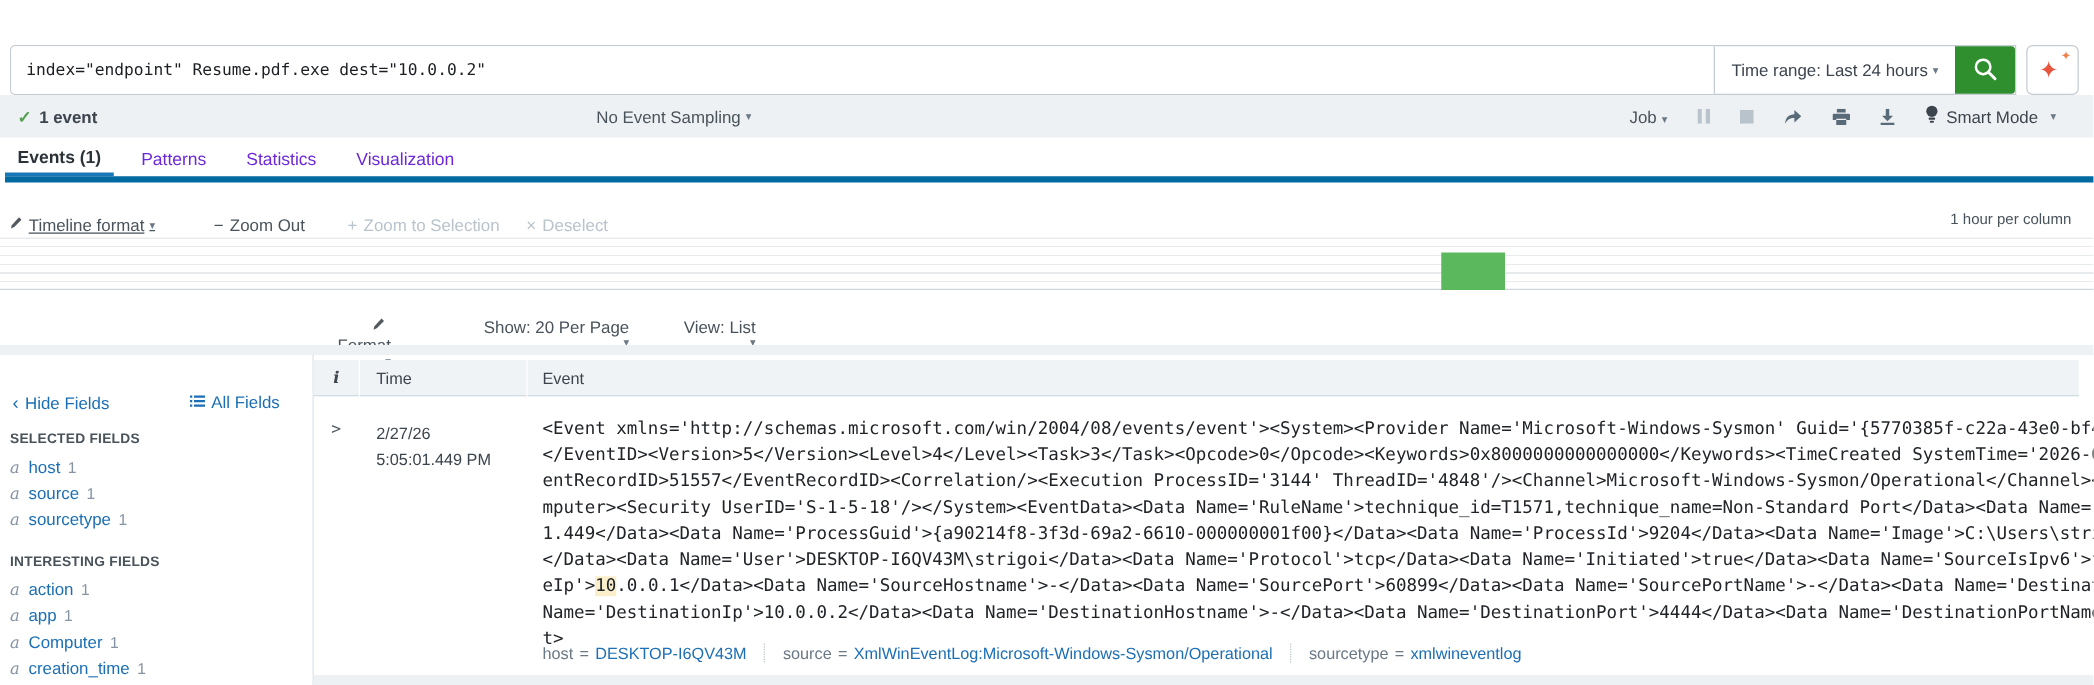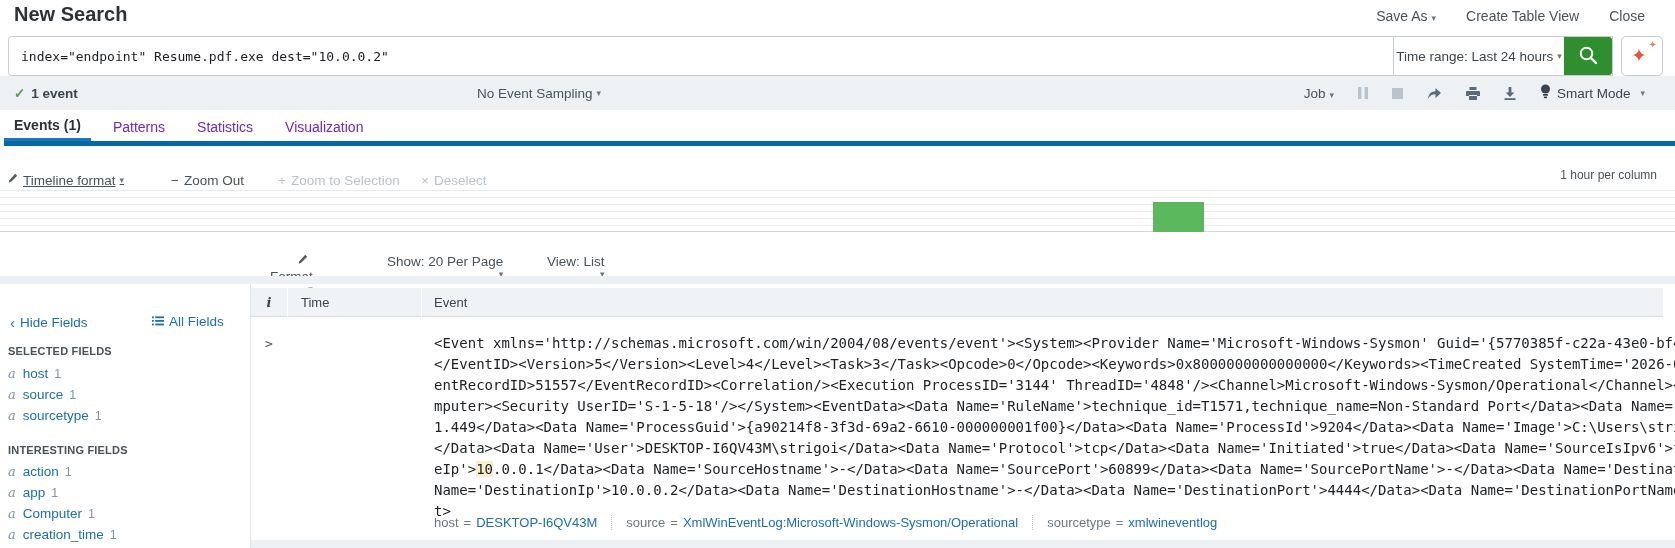--- a/index.html
+++ b/index.html
@@ -9,21 +9,21 @@
   
   .top-header { position:absolute; top:0; left:0; width:100%; height:32px; }
   .page-title { position:absolute; left:14px; top:3px; font-size:20px; font-weight:bold; color:#2b3238; }
   .header-actions { position:absolute; right:30px; top:0; height:32px; display:flex; align-items:center; gap:30px; }
   .hdr-link { font-size:14px; color:#4a545c; cursor:pointer; white-space:nowrap; }
   .caret { font-size:9px; margin-left:4px; color:#6b7885; }
 
   
   .search-group { position:absolute; left:8px; top:36px; width:1605px; height:40px; border:1px solid #c3cbd3; border-radius:4px 0 0 4px; display:flex; background:#fff; }
   .search-input { flex:1; border:none; outline:none; font-family:"DejaVu Sans Mono", monospace; font-size:13px; color:#1b1f23; padding:0 12px; background:#fff; border-radius:4px 0 0 4px; }
-  .time-range { width:171px; border-left:1px solid #c3cbd3; display:flex; align-items:center; justify-content:center; font-size:13.5px; color:#3c444d; cursor:pointer; white-space:nowrap; }
+  .time-range { width:193px; border-left:1px solid #c3cbd3; display:flex; align-items:center; justify-content:center; font-size:13.5px; color:#3c444d; cursor:pointer; white-space:nowrap; }
   .search-btn { width:48px; border:none; background:#2f8f2f; cursor:pointer; display:flex; align-items:center; justify-content:center; border-radius:0 3px 3px 0; }
   .ai-btn { position:absolute; left:1621px; top:36px; width:42px; height:40px; background:#fff; border:1px solid #c3cbd3; border-radius:5px; cursor:pointer; }
   .spark-big { position:absolute; left:9px; top:7px; font-size:19px; color:#e8543c; }
   .spark-small { position:absolute; right:5px; top:2px; font-size:10px; color:#f0814f; }
 
   
   .job-bar { position:absolute; left:0; top:76px; width:100%; height:34px; background:#eef1f4; }
   .job-status { position:absolute; left:14px; top:0; height:34px; display:flex; align-items:center; font-size:13.5px; color:#3c444d; }
   .check-icon { color:#53a051; font-weight:bold; margin-right:6px; }
   .evt-count { font-weight:bold; margin-right:13px; }
@@ -81,28 +81,20 @@
   .evt-field:first-child { border-left:none; padding-left:0; }
   .fkey { color:#6b7885; }
   .fval { color:#1c6fb5; cursor:pointer; }
   .bottom-strip { position:absolute; left:0; right:0; bottom:0; height:8px; background:#eef1f3; }
 </style>
 </head>
 <body>
 
 <div class="app">
 
-  <div class="top-header">
-    <div class="page-title">New Search</div>
-    <div class="header-actions">
-      <span class="hdr-link"><span>Save As</span><span class="caret">▾</span></span>
-      <span class="hdr-link">Create Table View</span>
-      <span class="hdr-link">Close</span>
-    </div>
-  </div>
 
   <div class="search-group">
     <input class="search-input" spellcheck="false" value="index=&quot;endpoint&quot; Resume.pdf.exe dest=&quot;10.0.0.2&quot;" style="">
     <div class="time-range">
         <span>Time range: Last 24 hours</span>
         <span class="caret">▾</span>
       </div>
     <button class="search-btn">
       <span><svg width="22" height="22" viewBox="0 0 22 22">
             <circle cx="9.5" cy="9.5" r="5.8" fill="none" stroke="#fff" stroke-width="2"></circle>
@@ -248,20 +240,24 @@
 
   <div class="events-panel">
     <div class="table-header">
       <div class="th th-i">i</div>
       <div class="th th-time">Time</div>
       <div class="th-sep"></div>
       <div class="th th-event">Event</div>
     </div>
 
     <div class="expander">&gt;</div>
+    <div class="time-cell">
+      <div>2/27/26</div>
+      <div>5:05:01.449 PM</div>
+    </div>
 
     <pre class="raw-event"><span>&lt;Event xmlns='http://schemas.microsoft.com/win/2004/08/events/event'&gt;&lt;System&gt;&lt;Provider Name='Microsoft-Windows-Sysmon' Guid='{5770385f-c22a-43e0-bf4c-06f5698ffbd9}'/&gt;&lt;EventID&gt;3
 &lt;/EventID&gt;&lt;Version&gt;5&lt;/Version&gt;&lt;Level&gt;4&lt;/Level&gt;&lt;Task&gt;3&lt;/Task&gt;&lt;Opcode&gt;0&lt;/Opcode&gt;&lt;Keywords&gt;0x8000000000000000&lt;/Keywords&gt;&lt;TimeCreated SystemTime='2026-02-28T01:05:03.1354597Z'/&gt;&lt;Ev
 entRecordID&gt;51557&lt;/EventRecordID&gt;&lt;Correlation/&gt;&lt;Execution ProcessID='3144' ThreadID='4848'/&gt;&lt;Channel&gt;Microsoft-Windows-Sysmon/Operational&lt;/Channel&gt;&lt;Computer&gt;DESKTOP-I6QV43M&lt;/Co
 mputer&gt;&lt;Security UserID='S-1-5-18'/&gt;&lt;/System&gt;&lt;EventData&gt;&lt;Data Name='RuleName'&gt;technique_id=T1571,technique_name=Non-Standard Port&lt;/Data&gt;&lt;Data Name='UtcTime'&gt;2026-02-28 01:05:0
 1.449&lt;/Data&gt;&lt;Data Name='ProcessGuid'&gt;{a90214f8-3f3d-69a2-6610-000000001f00}&lt;/Data&gt;&lt;Data Name='ProcessId'&gt;9204&lt;/Data&gt;&lt;Data Name='Image'&gt;C:\Users\strigoi\Downloads\Resume.pdf.exe
 &lt;/Data&gt;&lt;Data Name='User'&gt;DESKTOP-I6QV43M\strigoi&lt;/Data&gt;&lt;Data Name='Protocol'&gt;tcp&lt;/Data&gt;&lt;Data Name='Initiated'&gt;true&lt;/Data&gt;&lt;Data Name='SourceIsIpv6'&gt;false&lt;/Data&gt;&lt;Data Name='Sourc
 eIp'&gt;</span><span class="hl">10</span><span>.0.0.1&lt;/Data&gt;&lt;Data Name='SourceHostname'&gt;-&lt;/Data&gt;&lt;Data Name='SourcePort'&gt;60899&lt;/Data&gt;&lt;Data Name='SourcePortName'&gt;-&lt;/Data&gt;&lt;Data Name='DestinationIsIpv6'&gt;false&lt;/Data&gt;&lt;Data
 Name='DestinationIp'&gt;10.0.0.2&lt;/Data&gt;&lt;Data Name='DestinationHostname'&gt;-&lt;/Data&gt;&lt;Data Name='DestinationPort'&gt;4444&lt;/Data&gt;&lt;Data Name='DestinationPortName'&gt;-&lt;/Data&gt;&lt;/EventData&gt;&lt;/Even
 t&gt;</span></pre>

